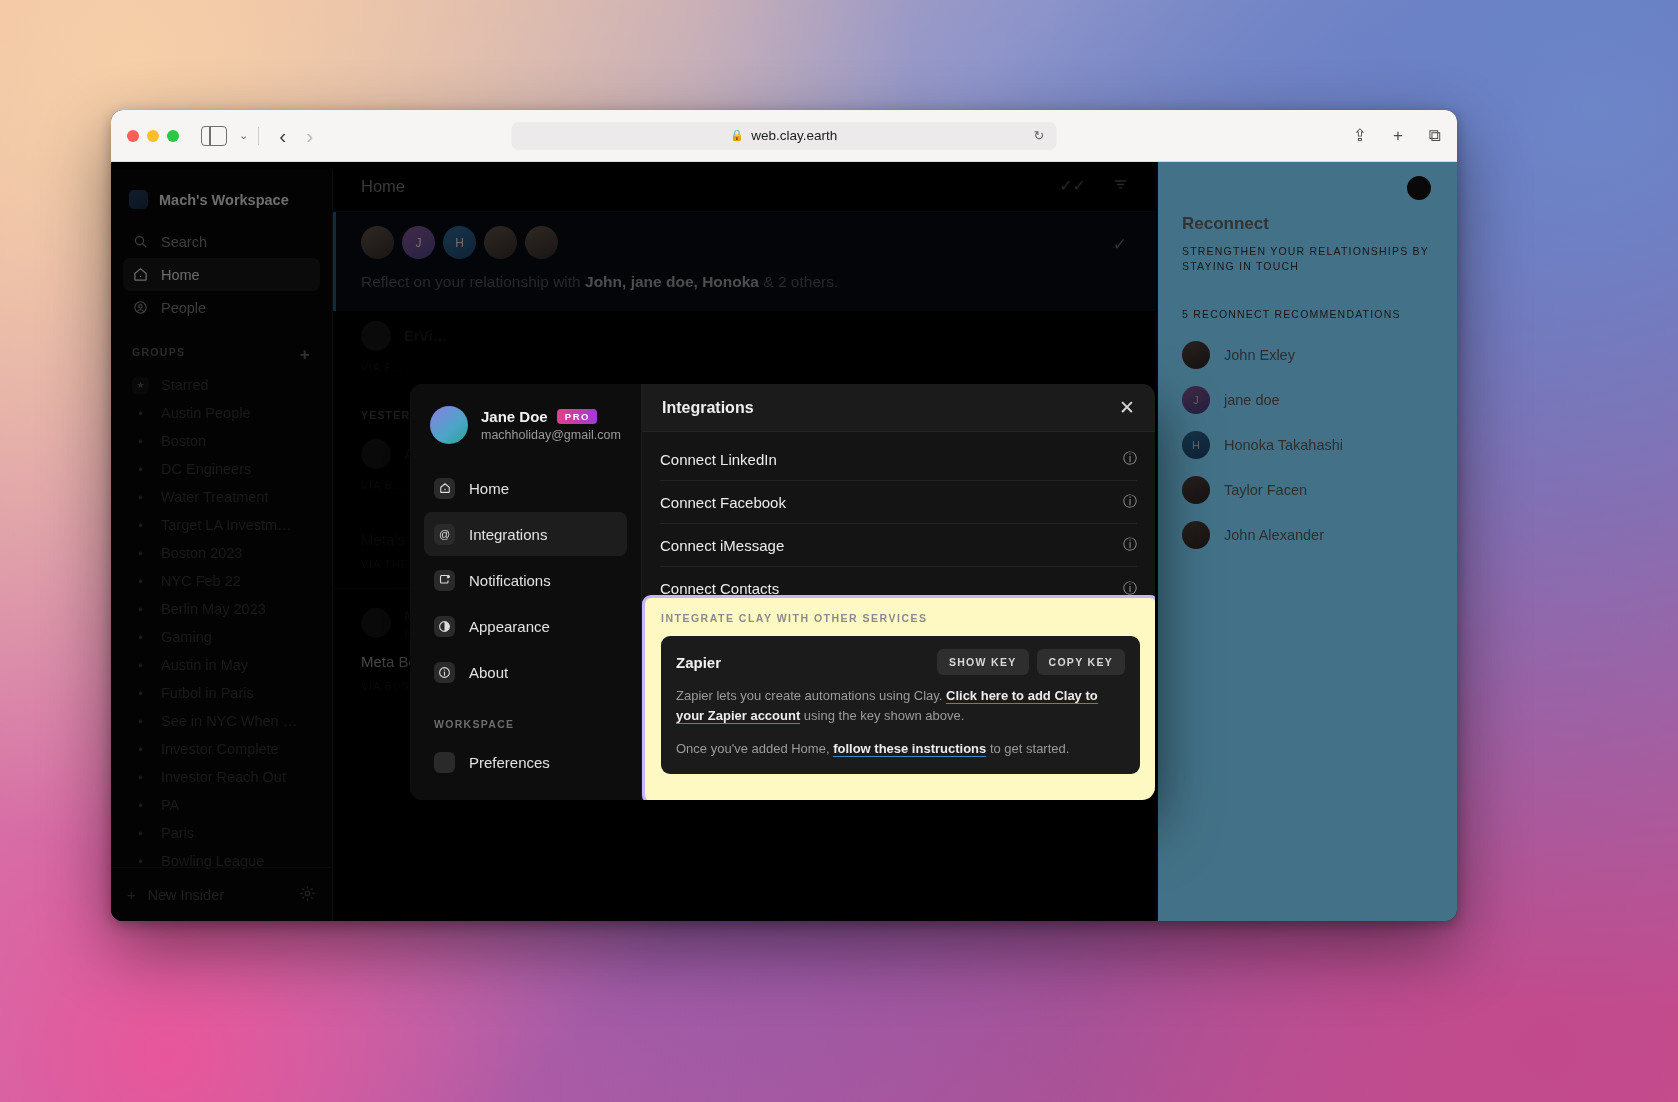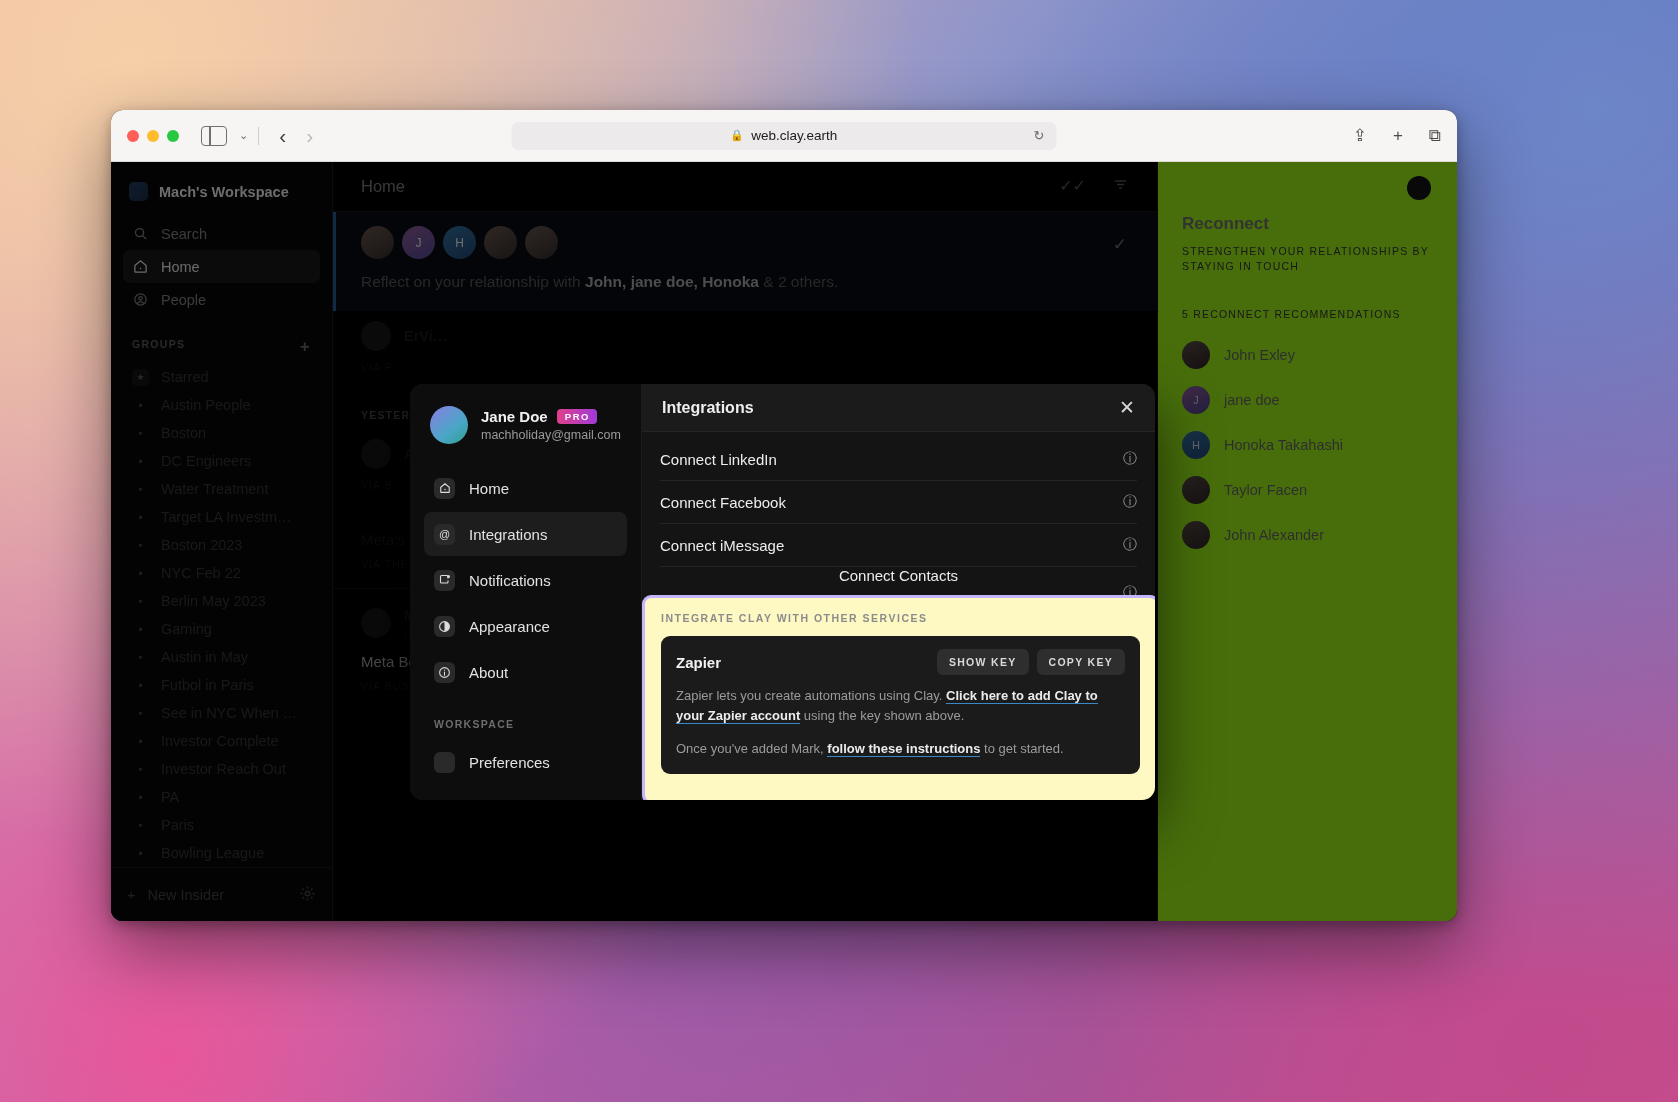--- a/index.html
+++ b/index.html
@@ -55,21 +55,21 @@
   .reload { position: absolute; right: 12px; font-size: 13px; color: #6b6b6b; }
 
   .chrome-right { margin-left: auto; display: flex; align-items: center; gap: 26px; }
   .cr-ic { font-size: 17px; color: #4a4a4a; line-height: 1; }
 
   
   .app { position: relative; height: 759px; background: #000; display: flex; }
 
   .side {
     width: 222px; background: #070707; border-right: 1px solid #181818;
-    padding: 14px 12px 0 12px; position: relative; flex: none;
+    padding: 14px 12px 0 12px; position: relative; flex: none; margin-top: 8px;
   }
   .ws { display: flex; align-items: center; gap: 11px; padding: 6px 6px 16px 6px; }
   .ws-sq { width: 19px; height: 19px; border-radius: 5px;
            background: linear-gradient(140deg,#1d3552,#16283e); flex: none; }
   .ws-name { color: #c9c9c9; font-size: 14.5px; font-weight: 700; }
 
   .srow {
     display: flex; align-items: center; gap: 12px;
     height: 33px; padding: 0 9px; border-radius: 7px; color: #6e6e6e; font-size: 14.5px;
   }
@@ -124,21 +124,21 @@
   .dim-row { display: flex; align-items: center; gap: 13px; }
   .dim-av { width: 30px; height: 30px; border-radius: 50%; background: #131313; flex:none; }
   .dim-name { color: #171717; font-size: 14.5px; font-weight: 700; }
   .dim-sub { color: #141414; font-size: 10.5px; letter-spacing: 1.1px; margin-top: 2px; }
   .dim-line { color: #151515; font-size: 15px; margin-top: 12px; }
   .via { color: #161616; font-size: 10.5px; letter-spacing: 1.1px; margin-top: 10px; }
   .time-r { margin-left: auto; color: #2a2a2a; font-size: 12.5px; }
   .thumb { width: 62px; height: 48px; border-radius: 6px; background: #1d2a33; flex:none; }
 
   .rail {
-    width: 300px; flex: none; background: #84cc16; border-left: 1px solid #101010;
+    width: 300px; flex: none; background: #7dd3fc; border-left: 1px solid #101010;
     padding: 52px 24px 0 24px; position: relative;
   }
   .rail-title { color: #5f5f5f; font-size: 17px; font-weight: 700; }
   .rail-sub { color: #2d2d2d; font-size: 10.5px; letter-spacing: 1.2px; line-height: 1.45; margin-top: 10px; }
   .rail-cnt { color: #2d2d2d; font-size: 10.5px; letter-spacing: 1.2px; margin: 34px 0 12px 0; }
   .rc { display:flex; align-items:center; gap: 14px; height: 45px; }
   .rc-av { width: 28px; height: 28px; border-radius: 50%; flex:none;
            display:flex; align-items:center; justify-content:center; font-size:11px; color:#b9b9b9; }
   .rc-av.ph { background: linear-gradient(150deg,#4b3f3a,#272120); }
   .rc-av.j { background: linear-gradient(150deg,#7a4e86,#3f3a72); }
@@ -558,37 +558,37 @@
             <span class="info">ⓘ</span>
           </div>
           <div class="conn">
             <span>Connect Facebook</span>
             <span class="info">ⓘ</span>
           </div>
           <div class="conn">
             <span>Connect iMessage</span>
             <span class="info">ⓘ</span>
           </div>
-          <div class="conn" style="border-bottom:none;flex-direction:column;">
+          <div class="conn" style="border-bottom:none;">
             <span>Connect Contacts</span>
             <span class="info">ⓘ</span>
           </div>
         </div>
 
         <div class="zap-wrap">
           <div class="zap-label">INTEGRATE CLAY WITH OTHER SERVICES</div>
           <div class="zap-card">
             <div class="zap-top">
               <span class="zap-name">Zapier</span>
               <span class="zap-btns">
                 <button class="kbtn">SHOW KEY</button>
                 <button class="kbtn">COPY KEY</button>
               </span>
             </div>
             <div class="zap-p"><span>Zapier lets you create automations using Clay. </span><a href="#">Click here to add Clay to your Zapier account</a><span> using the key shown above.</span></div>
-            <div class="zap-p zap-p2"><span>Once you've added Mark, </span><a href="#">follow these instructions</a><span> to get started.</span></div>
+            <div class="zap-p zap-p2"><span>Once you've added Home, </span><a href="#">follow these instructions</a><span> to get started.</span></div>
           </div>
         </div>
       </div>
     </div>
 
   </div>
 </div>
 
 </body></html>

